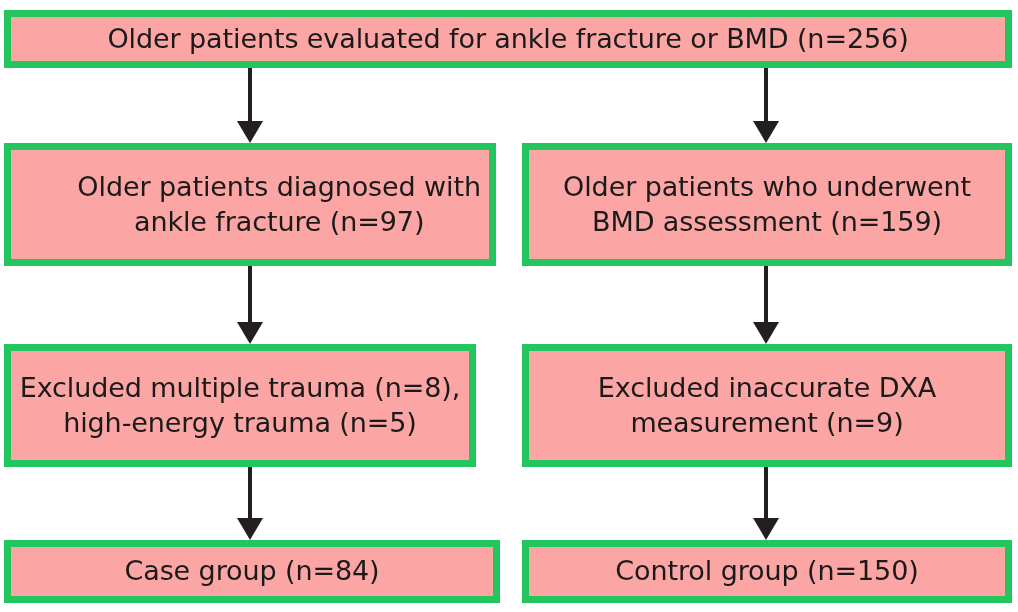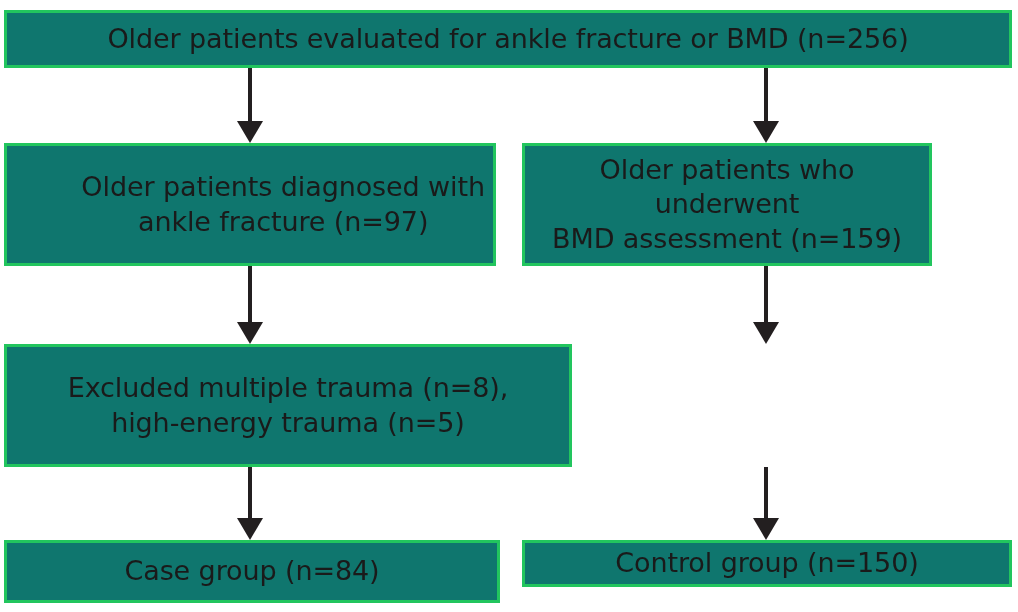--- a/index.html
+++ b/index.html
@@ -13,46 +13,46 @@
   #flowchart {
     position: relative;
     width: 1018px;
     height: 612px;
     background: #ffffff;
     overflow: hidden;
   }
   .node {
     position: absolute;
     box-sizing: border-box;
-    border: 3px solid #22c55e;
-    background: #0f766e;
+    border: 7px solid #22c55e;
+    background: #fca5a5;
     display: flex;
     align-items: center;
     justify-content: center;
     text-align: center;
     color: #1a1a1a;
     font-size: 27px;
     line-height: 1.28;
     letter-spacing: -0.1px;
     padding: 2px 8px;
     font-family: "DejaVu Sans", "Liberation Sans", sans-serif;
   }
   .node .node-text {
     display: block;
     white-space: pre-line;
   }
 
   
   .node-top      { left: 4px;   top: 10px;  width: 1008px; height: 58px; }
   .node-r2-left  { left: 4px;   top: 143px; width: 492px;  height: 123px; justify-content: flex-end; }
-  .node-r2-right { left: 522px; top: 143px; width: 410px;  height: 123px; }
-  .node-r3-left  { left: 4px;   top: 344px; width: 568px;  height: 123px; }
+  .node-r2-right { left: 522px; top: 143px; width: 490px;  height: 123px; }
+  .node-r3-left  { left: 4px;   top: 344px; width: 472px;  height: 123px; }
   .node-r3-right { left: 522px; top: 344px; width: 490px;  height: 123px; }
   .node-r4-left  { left: 4px;   top: 540px; width: 496px;  height: 63px; }
-  .node-r4-right { left: 522px; top: 540px; width: 490px;  height: 47px; }
+  .node-r4-right { left: 522px; top: 540px; width: 490px;  height: 63px; }
 
   
   .arrow {
     position: absolute;
     width: 0;
   }
   .arrow .shaft {
     position: absolute;
     left: 0;
     top: 0;
@@ -118,20 +118,24 @@
   </div>
   <div class="arrow arrow-b2">
     <span class="shaft"></span>
     <span class="head"></span>
   </div>
 
   <div class="node node-r3-left">
     <span class="node-text">Excluded multiple trauma (n=8),
 high-energy trauma (n=5)</span>
   </div>
+  <div class="node node-r3-right">
+    <span class="node-text">Excluded inaccurate DXA
+measurement (n=9)</span>
+  </div>
 
   <div class="arrow arrow-c1">
     <span class="shaft"></span>
     <span class="head"></span>
   </div>
   <div class="arrow arrow-c2">
     <span class="shaft"></span>
     <span class="head"></span>
   </div>
 

